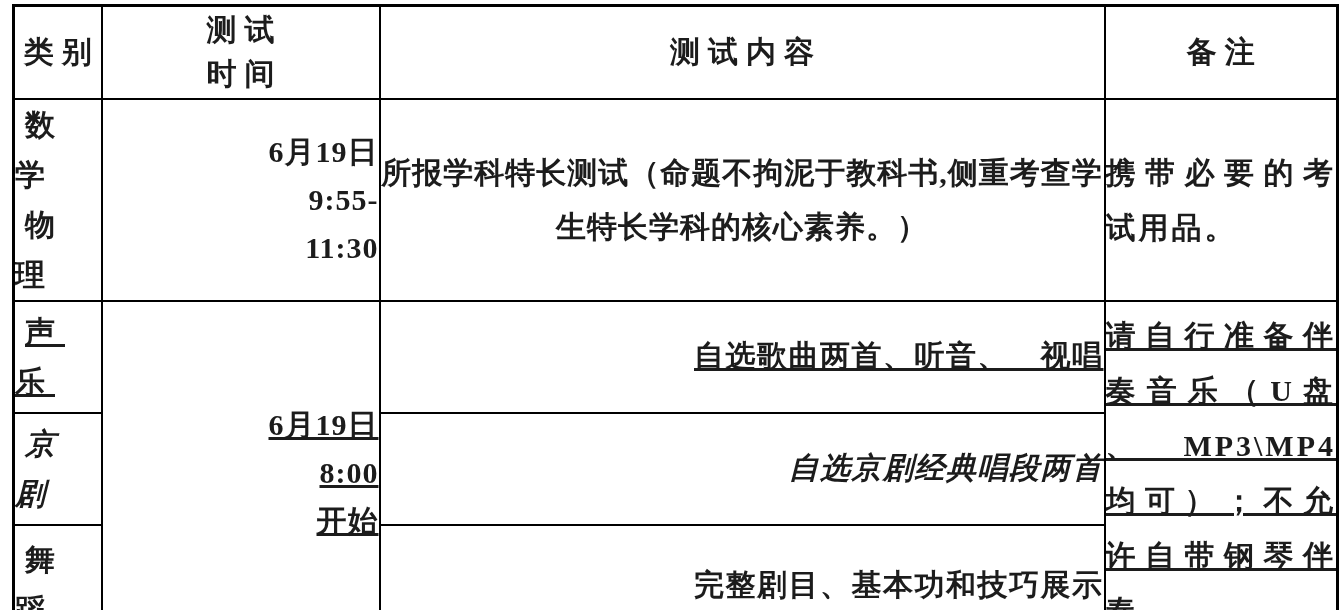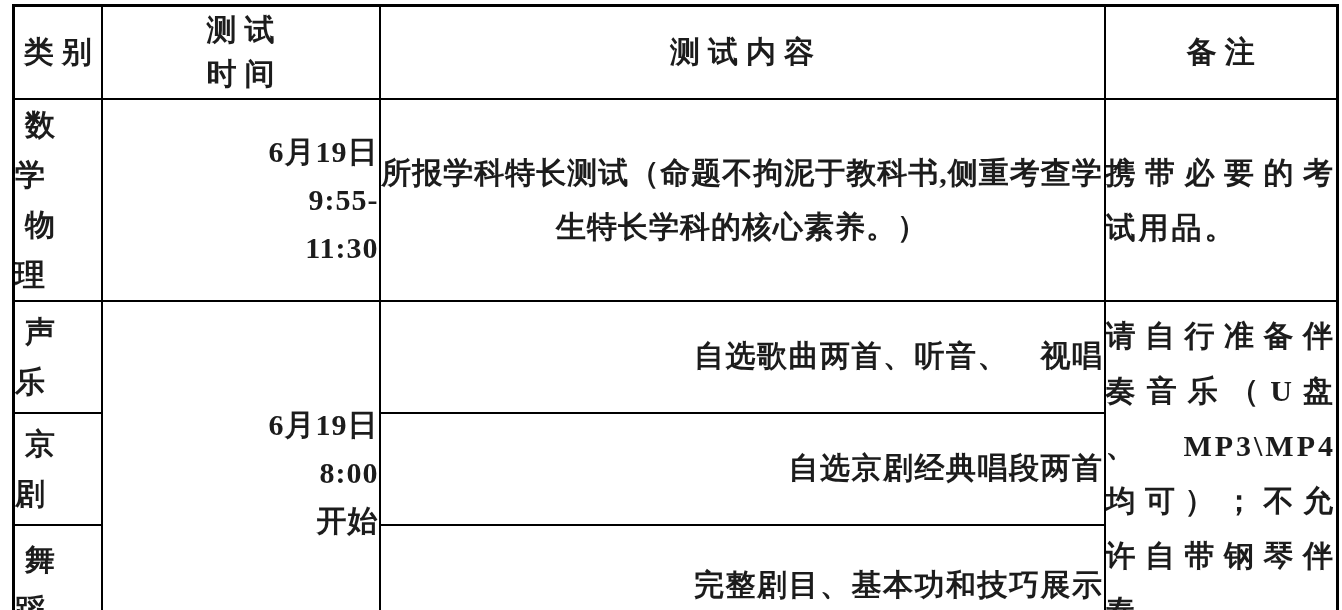--- a/index.html
+++ b/index.html
@@ -30,22 +30,22 @@
   .schedule th, .schedule td {
     border: 2px solid #000;
     font-size: 30px;
     font-weight: bold;
     vertical-align: middle;
     overflow: hidden;
     padding: 0;
   }
   tr.r-head  { height: 93px;  }
   tr.r-math  { height: 156px; }
-  tr.r-vocal { height: 112px; }
-  tr.r-opera { height: 112px; }
+  tr.r-vocal { height: 112px; text-decoration: underline; }
+  tr.r-opera { height: 112px; font-style: italic; }
   tr.r-dance { height: 122px; }
 
   .head {
     text-align: center;
     letter-spacing: 8px;
     text-indent: 8px;
     line-height: 44px;
   }
   .cat {
     letter-spacing: 10px;

